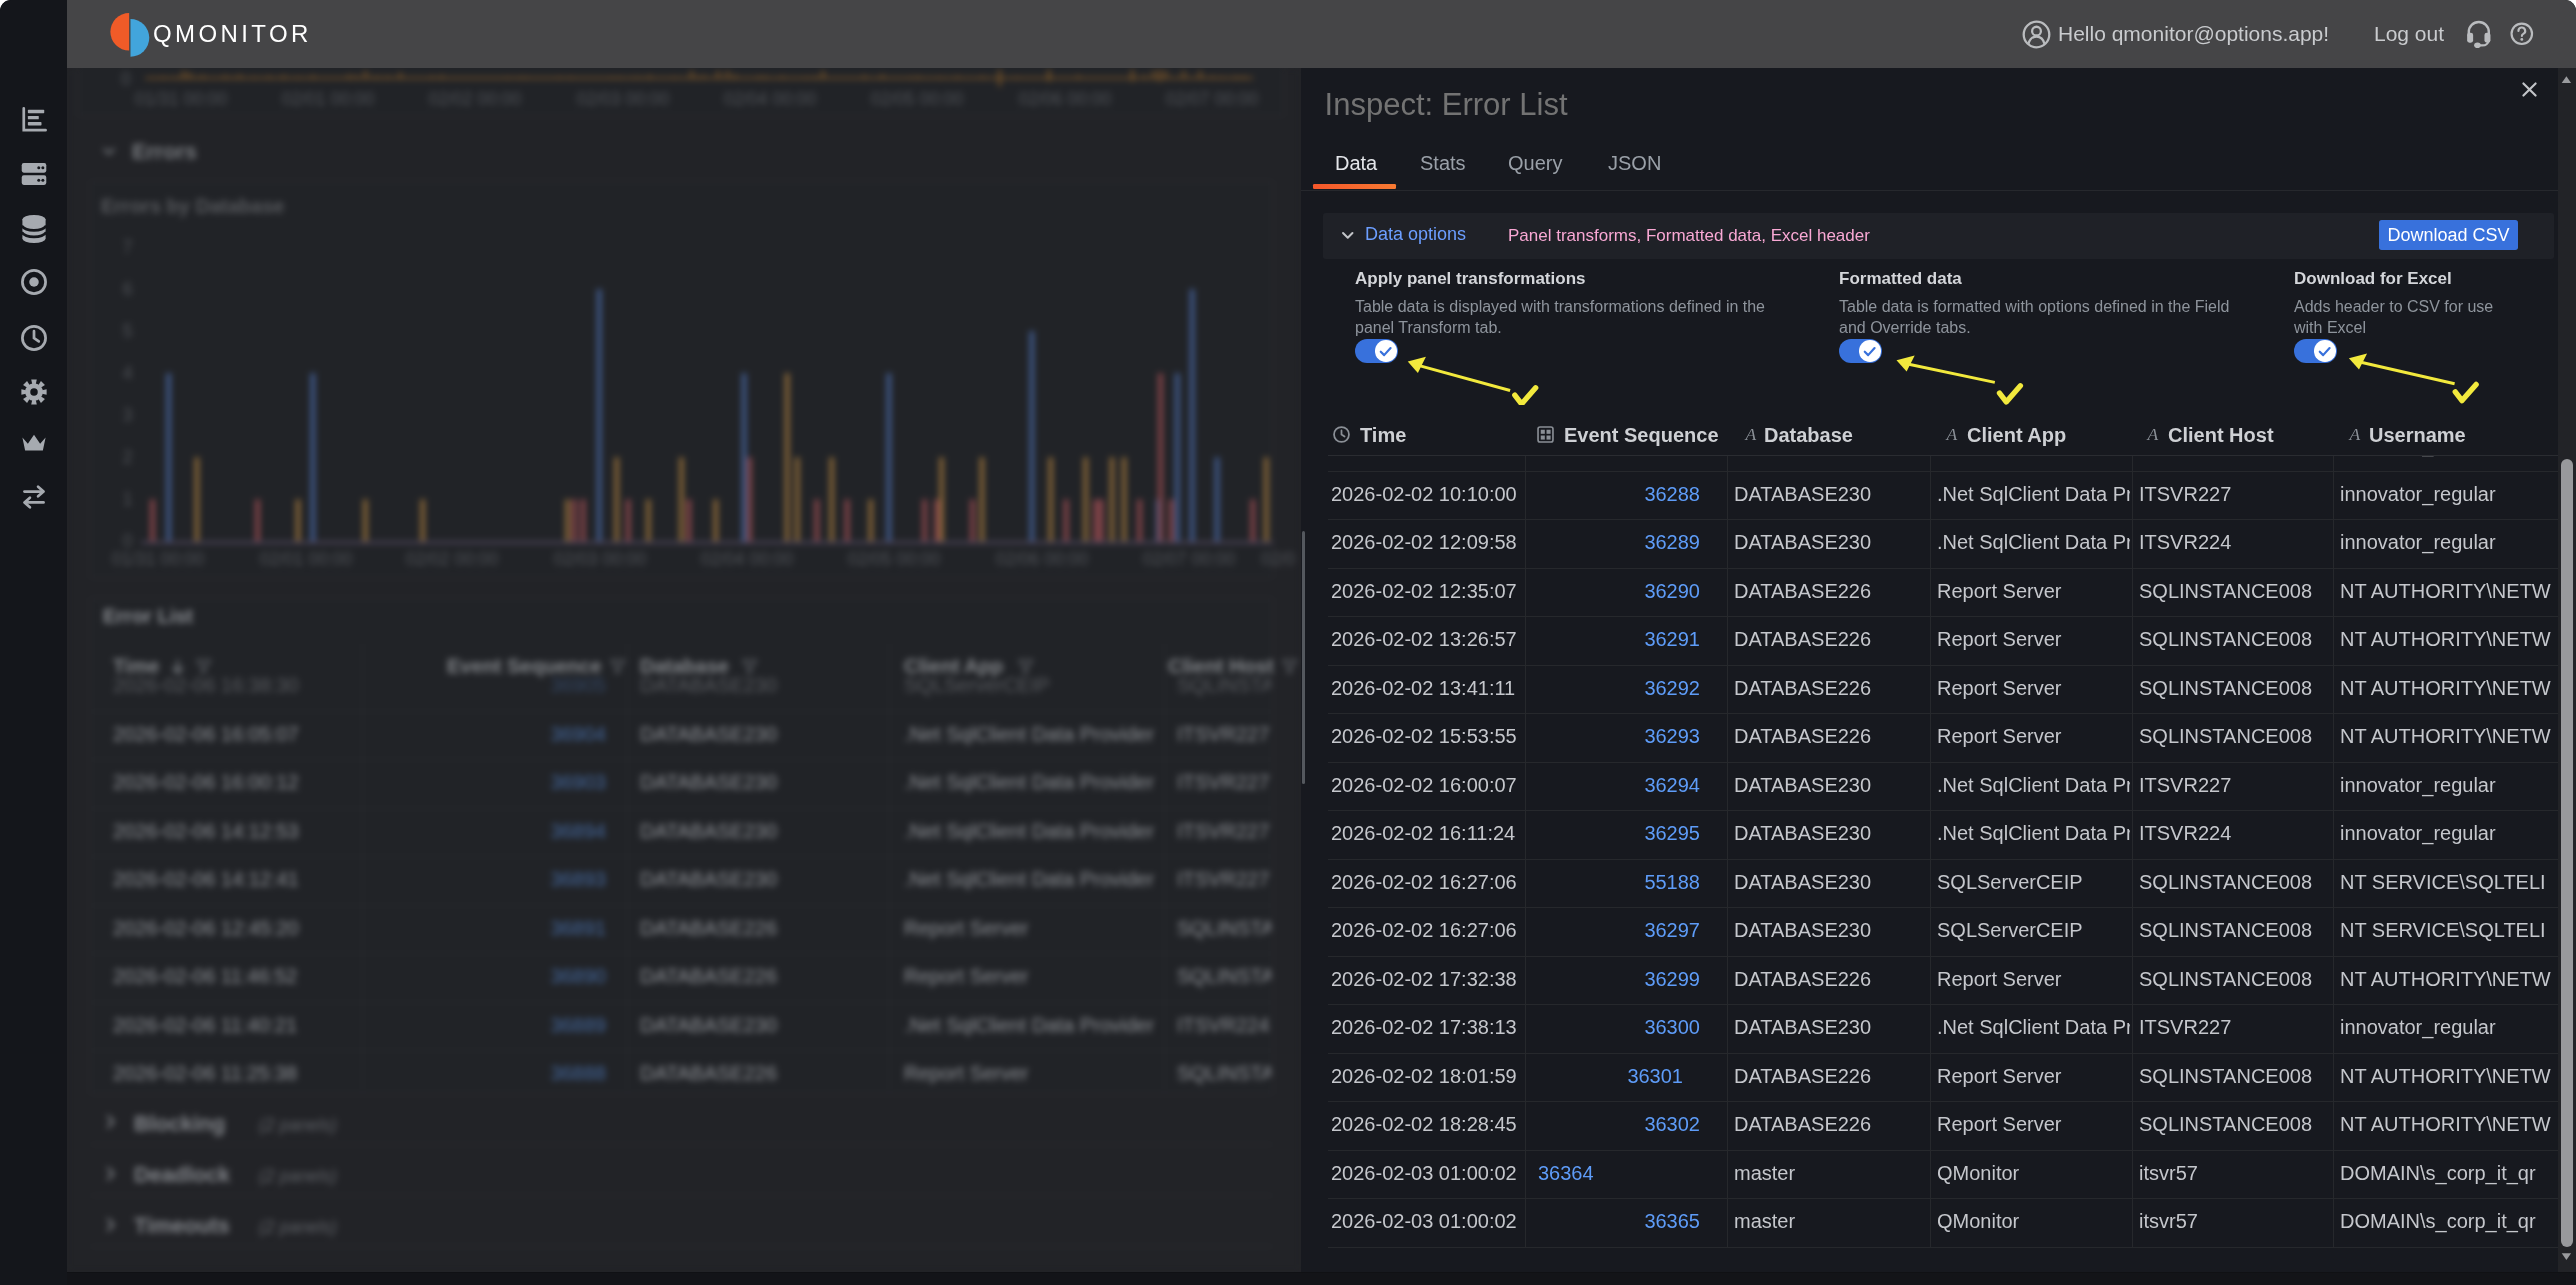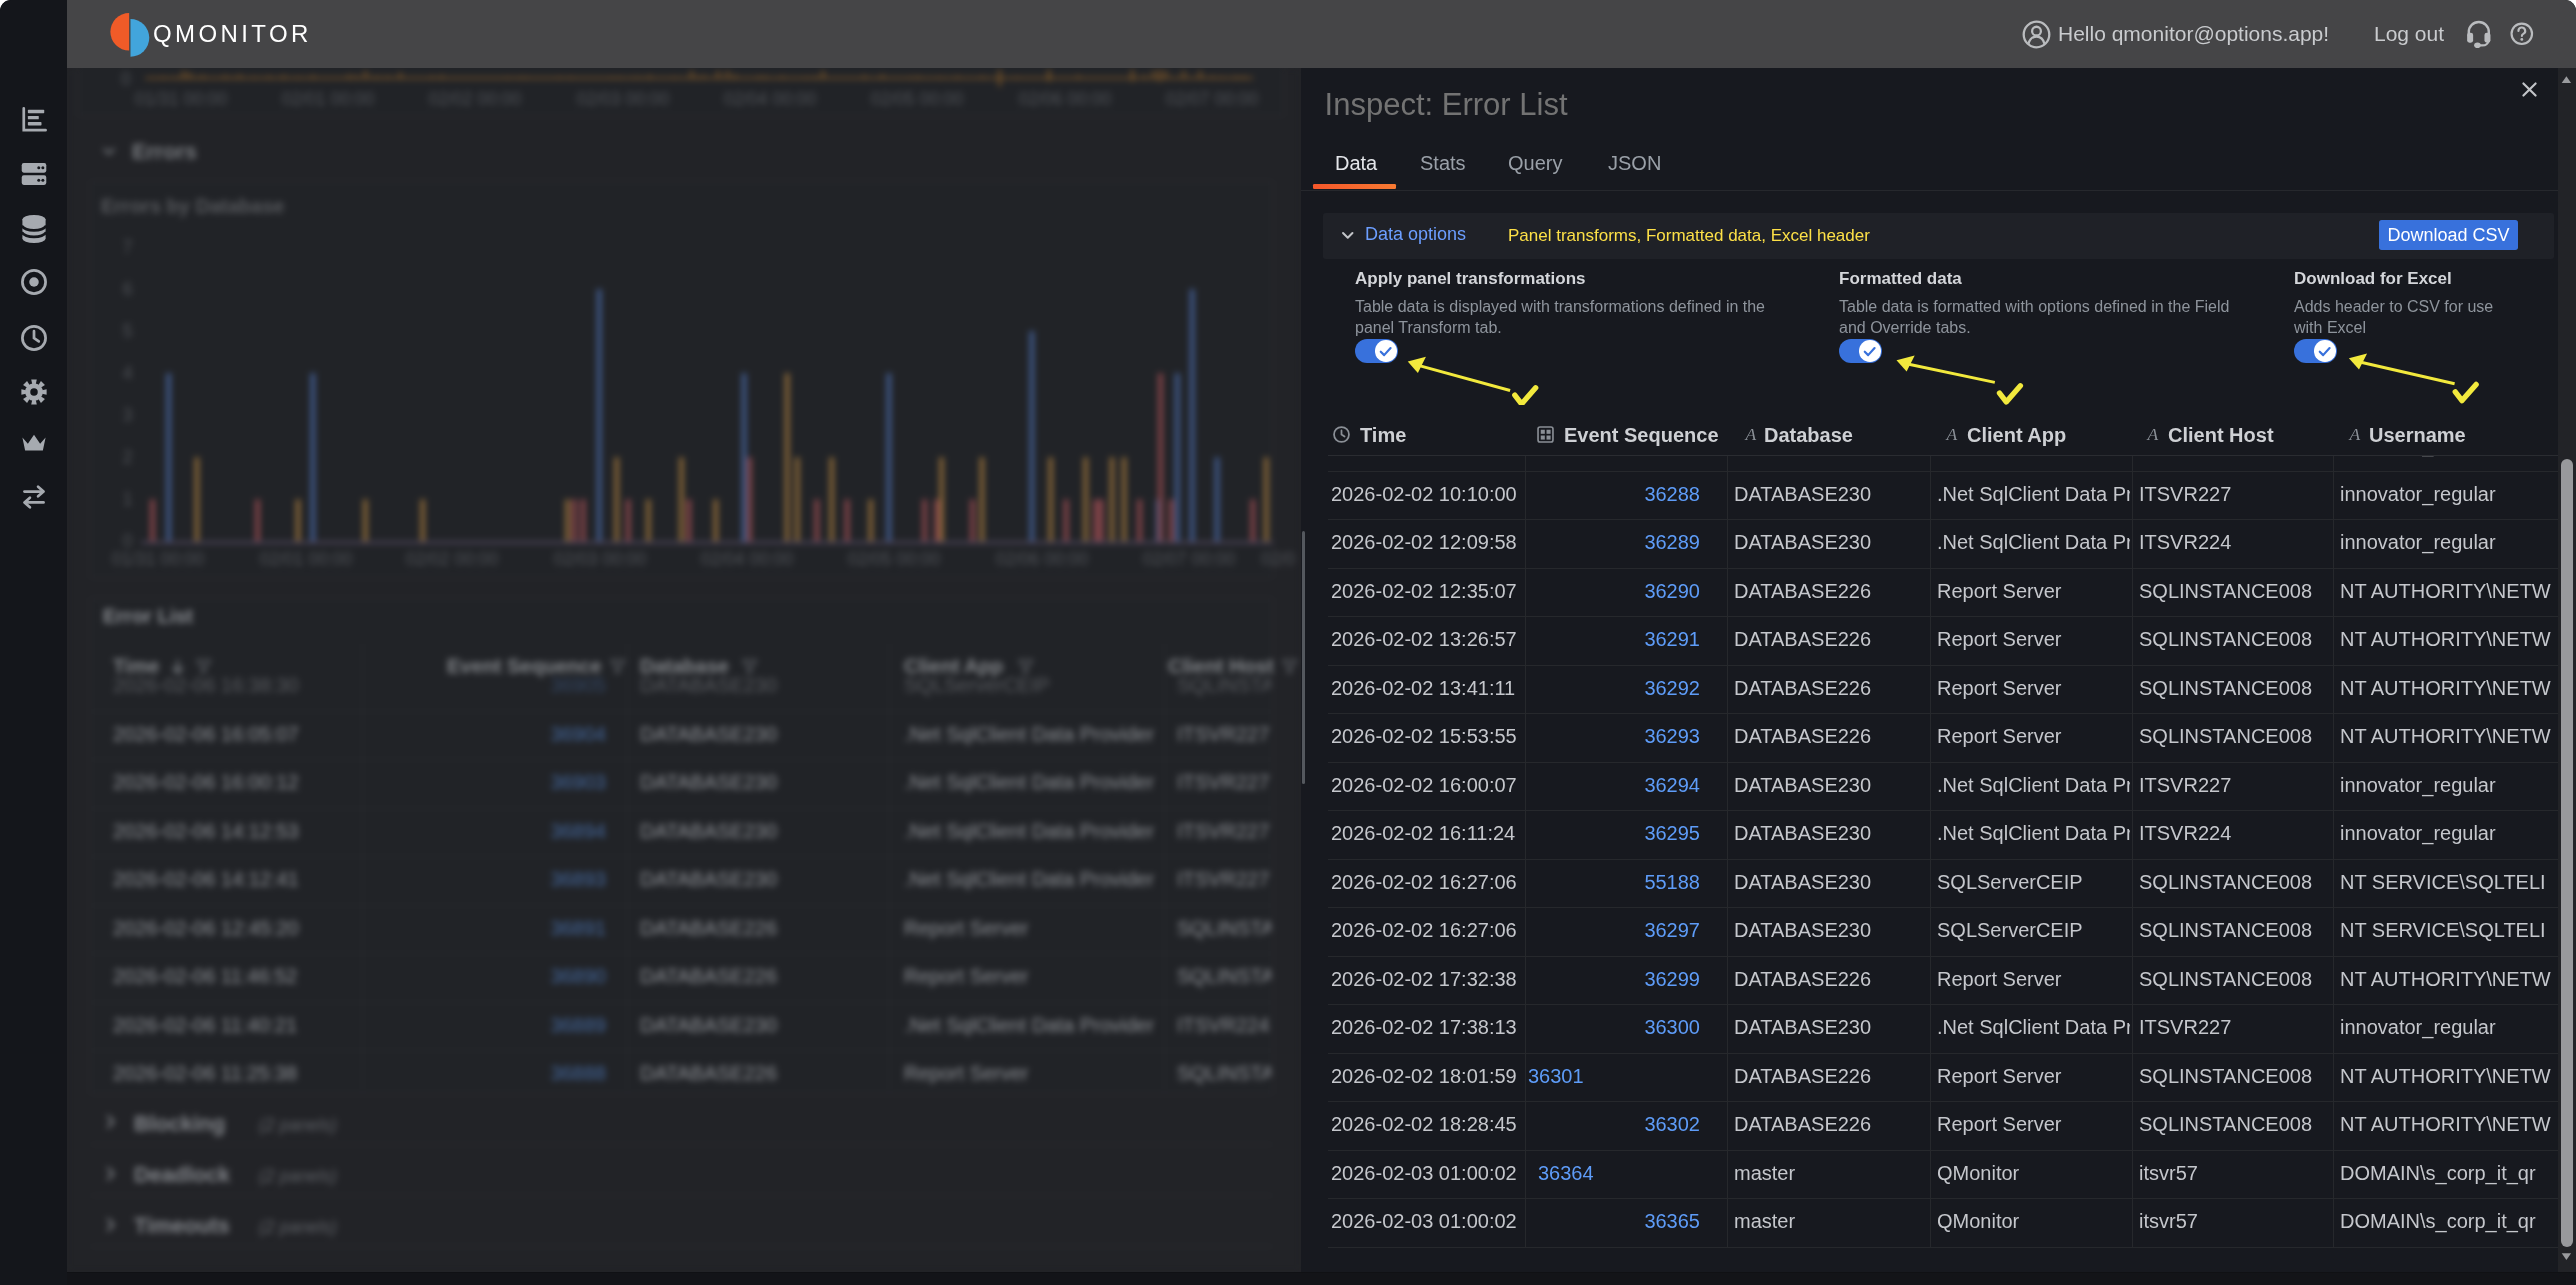--- a/index.html
+++ b/index.html
@@ -36,21 +36,21 @@
 
 
 .drawer { position:absolute; left:1301px; top:68px; width:1257px; height:1204px; background:#17191f; }
 .d-title { position:absolute; left:23.6px; top:19px; font-size:31px; font-weight:500; color:#737373; }
 .tab { position:absolute; top:84px; font-size:20px; color:#9aa0a8; }
 .tab.active { color:#e4e6ea; }
 .tab-underline { position:absolute; left:12px; top:116px; width:83px; height:4.7px; border-radius:1.3px; background:linear-gradient(90deg,#f5572a,#f87a32); }
 .d-divider { position:absolute; left:0; top:122px; width:1257px; height:0.7px; background:#26282d; }
 .opt-bar { position:absolute; left:22px; top:145px; width:1231px; height:46px; background:#1f2127; border-radius:2.7px; }
 .opt-blue { position:absolute; left:42px; top:10.8px; font-size:18px; font-weight:500; color:#6c9eff; }
-.opt-gray { position:absolute; left:185px; top:12.8px; font-size:17px; color:#fde047; }
+.opt-gray { position:absolute; left:185px; top:12.8px; font-size:17px; color:#f9a8d4; }
 .dl-btn { position:absolute; left:1056px; top:7.4px; width:139px; height:30px; background:#3871dc; border-radius:2.7px; color:#ffffff; font-size:18px; font-weight:500; text-align:center; line-height:30px; }
 .opt-col { position:absolute; top:201px; }
 .opt-title { font-size:17px; font-weight:700; color:#d4d6da; margin-bottom:6.7px; }
 .opt-desc { font-size:16px; color:#8e949c; line-height:21px; }
 .toggle { position:absolute; width:43px; height:24px; background:#3871dc; border-radius:12px; }
 .toggle .knob { position:absolute; right:1.3px; top:1.3px; width:21.6px; height:21.6px; background:#ffffff; border-radius:50%; }
 .d-thead { position:absolute; font-size:20px; font-weight:600; color:#ced0d4; }
 .d-cell { position:absolute; font-size:20px; color:#c5c7cc; white-space:nowrap; overflow:hidden; }
 .d-link { color:#5e9cf8; }
 .vline-d { position:absolute; width:0.7px; background:#26282c; }
@@ -595,21 +595,21 @@
       <div class="d-cell" style="left:1039px;top:900px;width:214px">NT AUTHORITY\NETW</div>
       <div class="hline-d" style="top:936px"></div>
       <div class="d-cell" style="left:30px;top:948px;width:193px">2026-02-02 17:38:13</div>
       <div class="d-cell d-link" style="left:237px;top:948px;width:162px;text-align:right">36300</div>
       <div class="d-cell" style="left:433px;top:948px;width:194px">DATABASE230</div>
       <div class="d-cell" style="left:636px;top:948px;width:193px">.Net SqlClient Data Pr</div>
       <div class="d-cell" style="left:838px;top:948px;width:193px">ITSVR227</div>
       <div class="d-cell" style="left:1039px;top:948px;width:214px">innovator_regular</div>
       <div class="hline-d" style="top:985px"></div>
       <div class="d-cell" style="left:30px;top:997px;width:193px">2026-02-02 18:01:59</div>
-      <div class="d-cell d-link" style="left:227px;top:997px;width:162px;">36301</div>
+      <div class="d-cell d-link" style="left:220px;top:997px;width:162px;text-align:right">36301</div>
       <div class="d-cell" style="left:433px;top:997px;width:194px">DATABASE226</div>
       <div class="d-cell" style="left:636px;top:997px;width:193px">Report Server</div>
       <div class="d-cell" style="left:838px;top:997px;width:193px">SQLINSTANCE008</div>
       <div class="d-cell" style="left:1039px;top:997px;width:214px">NT AUTHORITY\NETW</div>
       <div class="hline-d" style="top:1033px"></div>
       <div class="d-cell" style="left:30px;top:1045px;width:193px">2026-02-02 18:28:45</div>
       <div class="d-cell d-link" style="left:237px;top:1045px;width:162px;text-align:right">36302</div>
       <div class="d-cell" style="left:433px;top:1045px;width:194px">DATABASE226</div>
       <div class="d-cell" style="left:636px;top:1045px;width:193px">Report Server</div>
       <div class="d-cell" style="left:838px;top:1045px;width:193px">SQLINSTANCE008</div>

